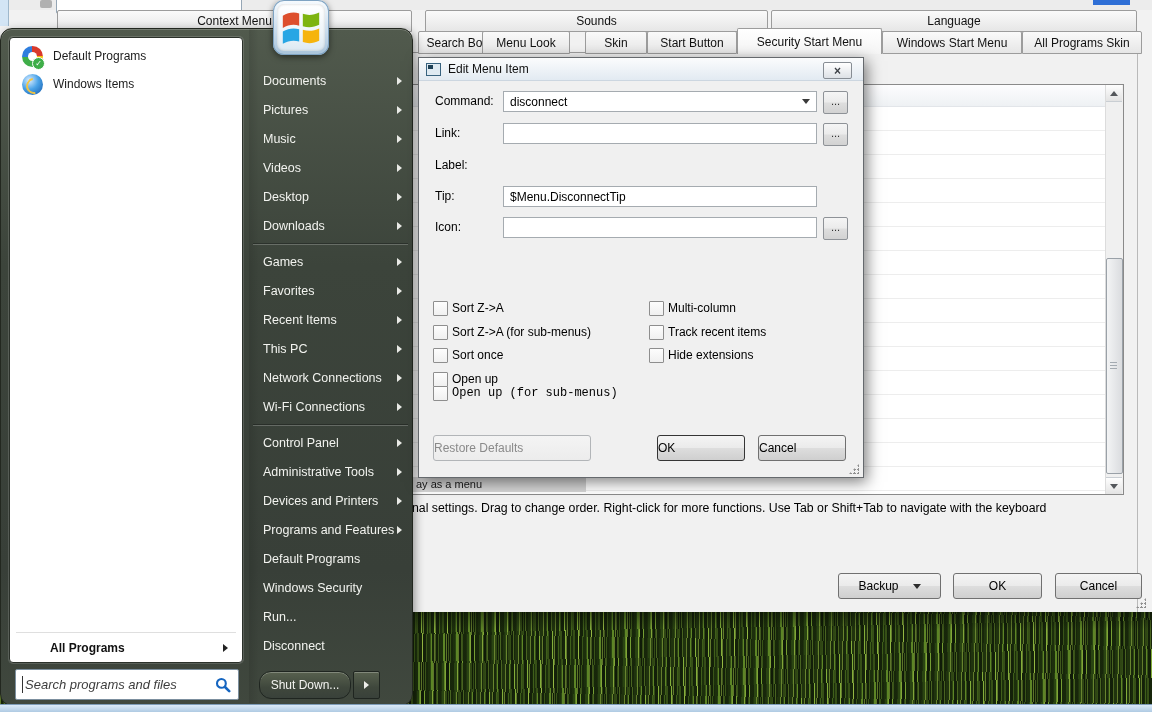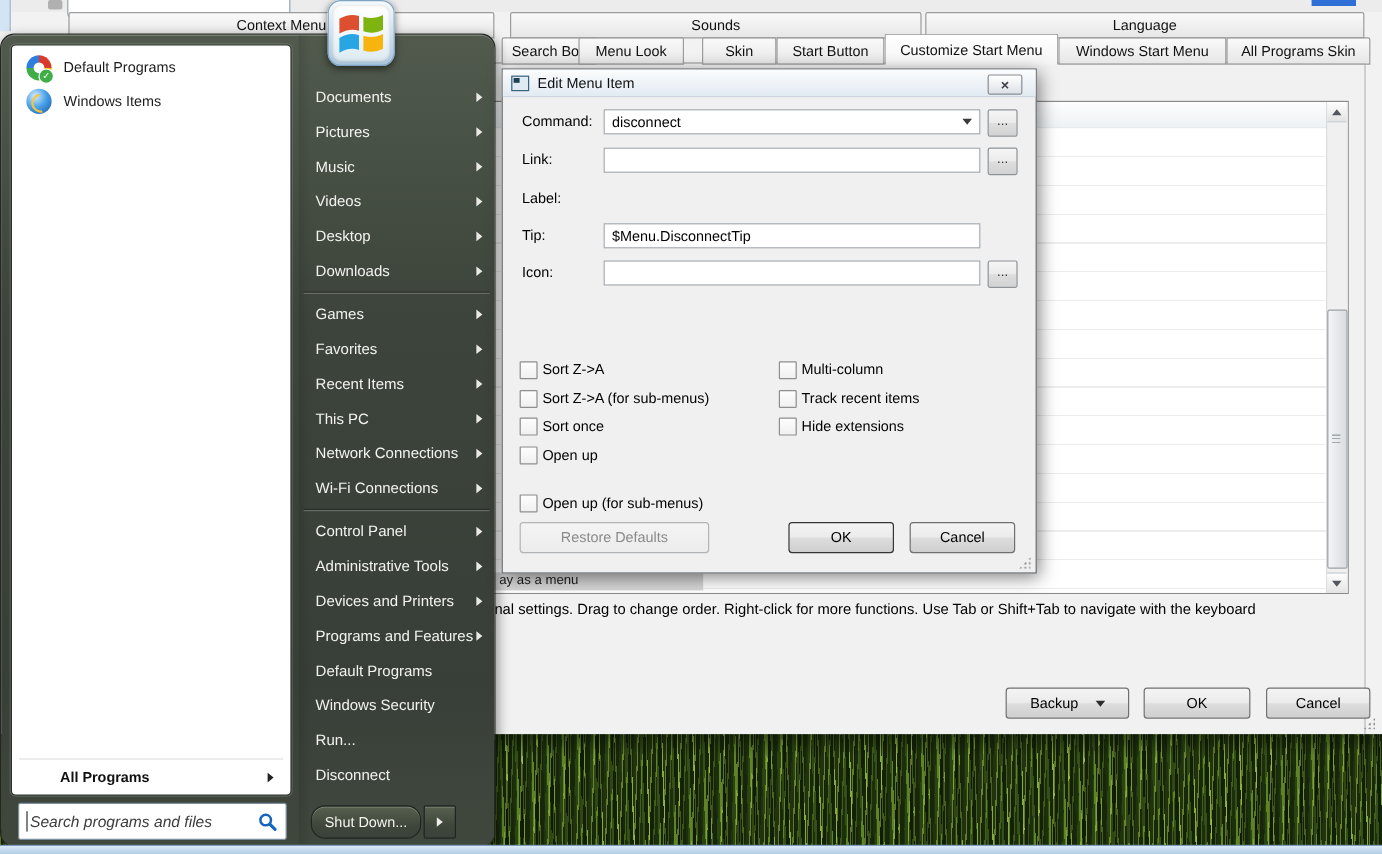--- a/index.html
+++ b/index.html
@@ -141,22 +141,22 @@
   .fl-0,.fi-0{top:33px;} .fl-1,.fi-1{top:65px;} .fl-2,.fi-2{top:97px;} .fl-3,.fi-3{top:128px;} .fl-4,.fi-4{top:159px;}
   .combo-arr{left:383px;top:41px;width:0;height:0;border-left:4px solid transparent;border-right:4px solid transparent;
              border-top:5px solid #3a3a3a;}
   .f-browse{left:404px;width:23px;height:21px;border:1px solid #8e9297;border-radius:2px;color:#333;
             background:linear-gradient(180deg,#f5f5f5,#ebebeb 48%,#dedede 52%,#d2d2d2);
             font-size:11px;line-height:19px;text-align:center;}
   .fb-0{top:33px;} .fb-1{top:65px;} .fb-4{top:159px;}
   .cb{width:13px;height:13px;border:1px solid #8e8e8e;background:linear-gradient(180deg,#fdfdfd,#f0f0f0);border-radius:1px;}
   .cb-label{font-size:12px;color:#000;line-height:14px;white-space:nowrap;}
   .cbl-x{left:14px;} .cll-x{left:33px;} .cbr-x{left:230px;} .clr-x{left:249px;}
-  .cr-0{top:243px;} .cr-1{top:267px;} .cr-2{top:290px;} .cr-3{top:314px;} .cr-4{top:354px;}
-  .dbtn{top:377px;height:24px;border-radius:3px;font-size:12px;display:flex;align-items:center;justify-content:center;
+  .cr-0{top:243px;} .cr-1{top:267px;} .cr-2{top:290px;} .cr-3{top:314px;} .cr-4{top:328px;font-family:Liberation Mono, monospace;}
+  .dbtn{top:377px;height:24px;border-radius:3px;font-size:12px;display:flex;align-items:center;
         background:linear-gradient(180deg,#f4f4f4,#ebebeb 48%,#dddddd 52%,#cfcfcf);border:1px solid #707070;color:#000;}
   .dbtn-restore{left:14px;width:156px;color:#8a8a8a;border-color:#b2b5b8;background:linear-gradient(180deg,#f4f4f4,#ececec);}
   .dbtn-ok{left:238px;width:86px;border-color:#353535;}
   .dbtn-cancel{left:339px;width:86px;}
   .dlg-grip{right:4px;bottom:3px;}
 </style>
 </head>
 <body>
 
 <div class="screen">
@@ -183,21 +183,21 @@
   <div class="abs tab row2 tab-menulook">
       <span>Menu Look</span>
     </div>
   <div class="abs tab row2 tab-skin">
       <span>Skin</span>
     </div>
   <div class="abs tab row2 tab-startbutton">
       <span>Start Button</span>
     </div>
   <div class="abs tab row2 tab-customize">
-      <span>Customize Start Menu</span>
+      <span>Security Start Menu</span>
     </div>
   <div class="abs tab row2 tab-winstart">
       <span>Windows Start Menu</span>
     </div>
   <div class="abs tab row2 tab-allprog">
       <span>All Programs Skin</span>
     </div>
 
   <div class="abs content"></div>
 

